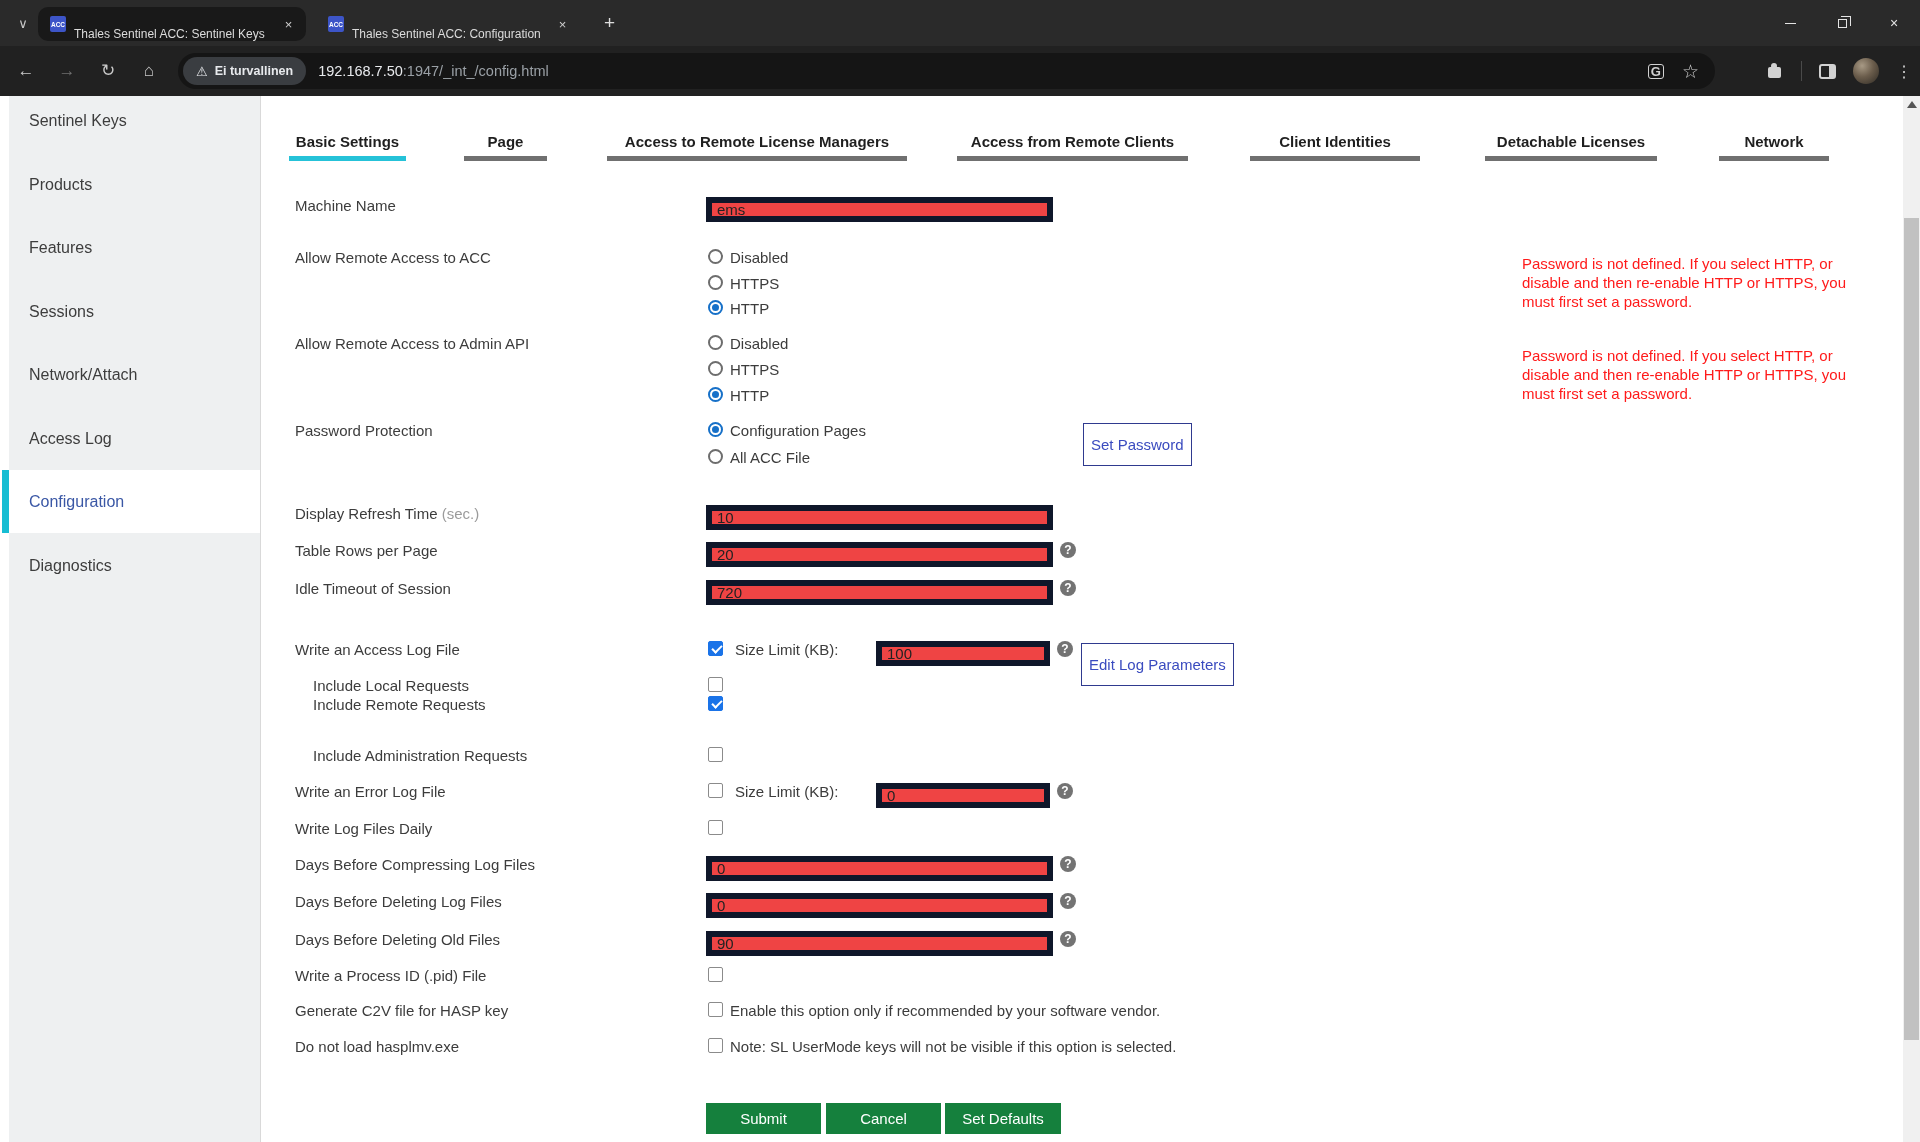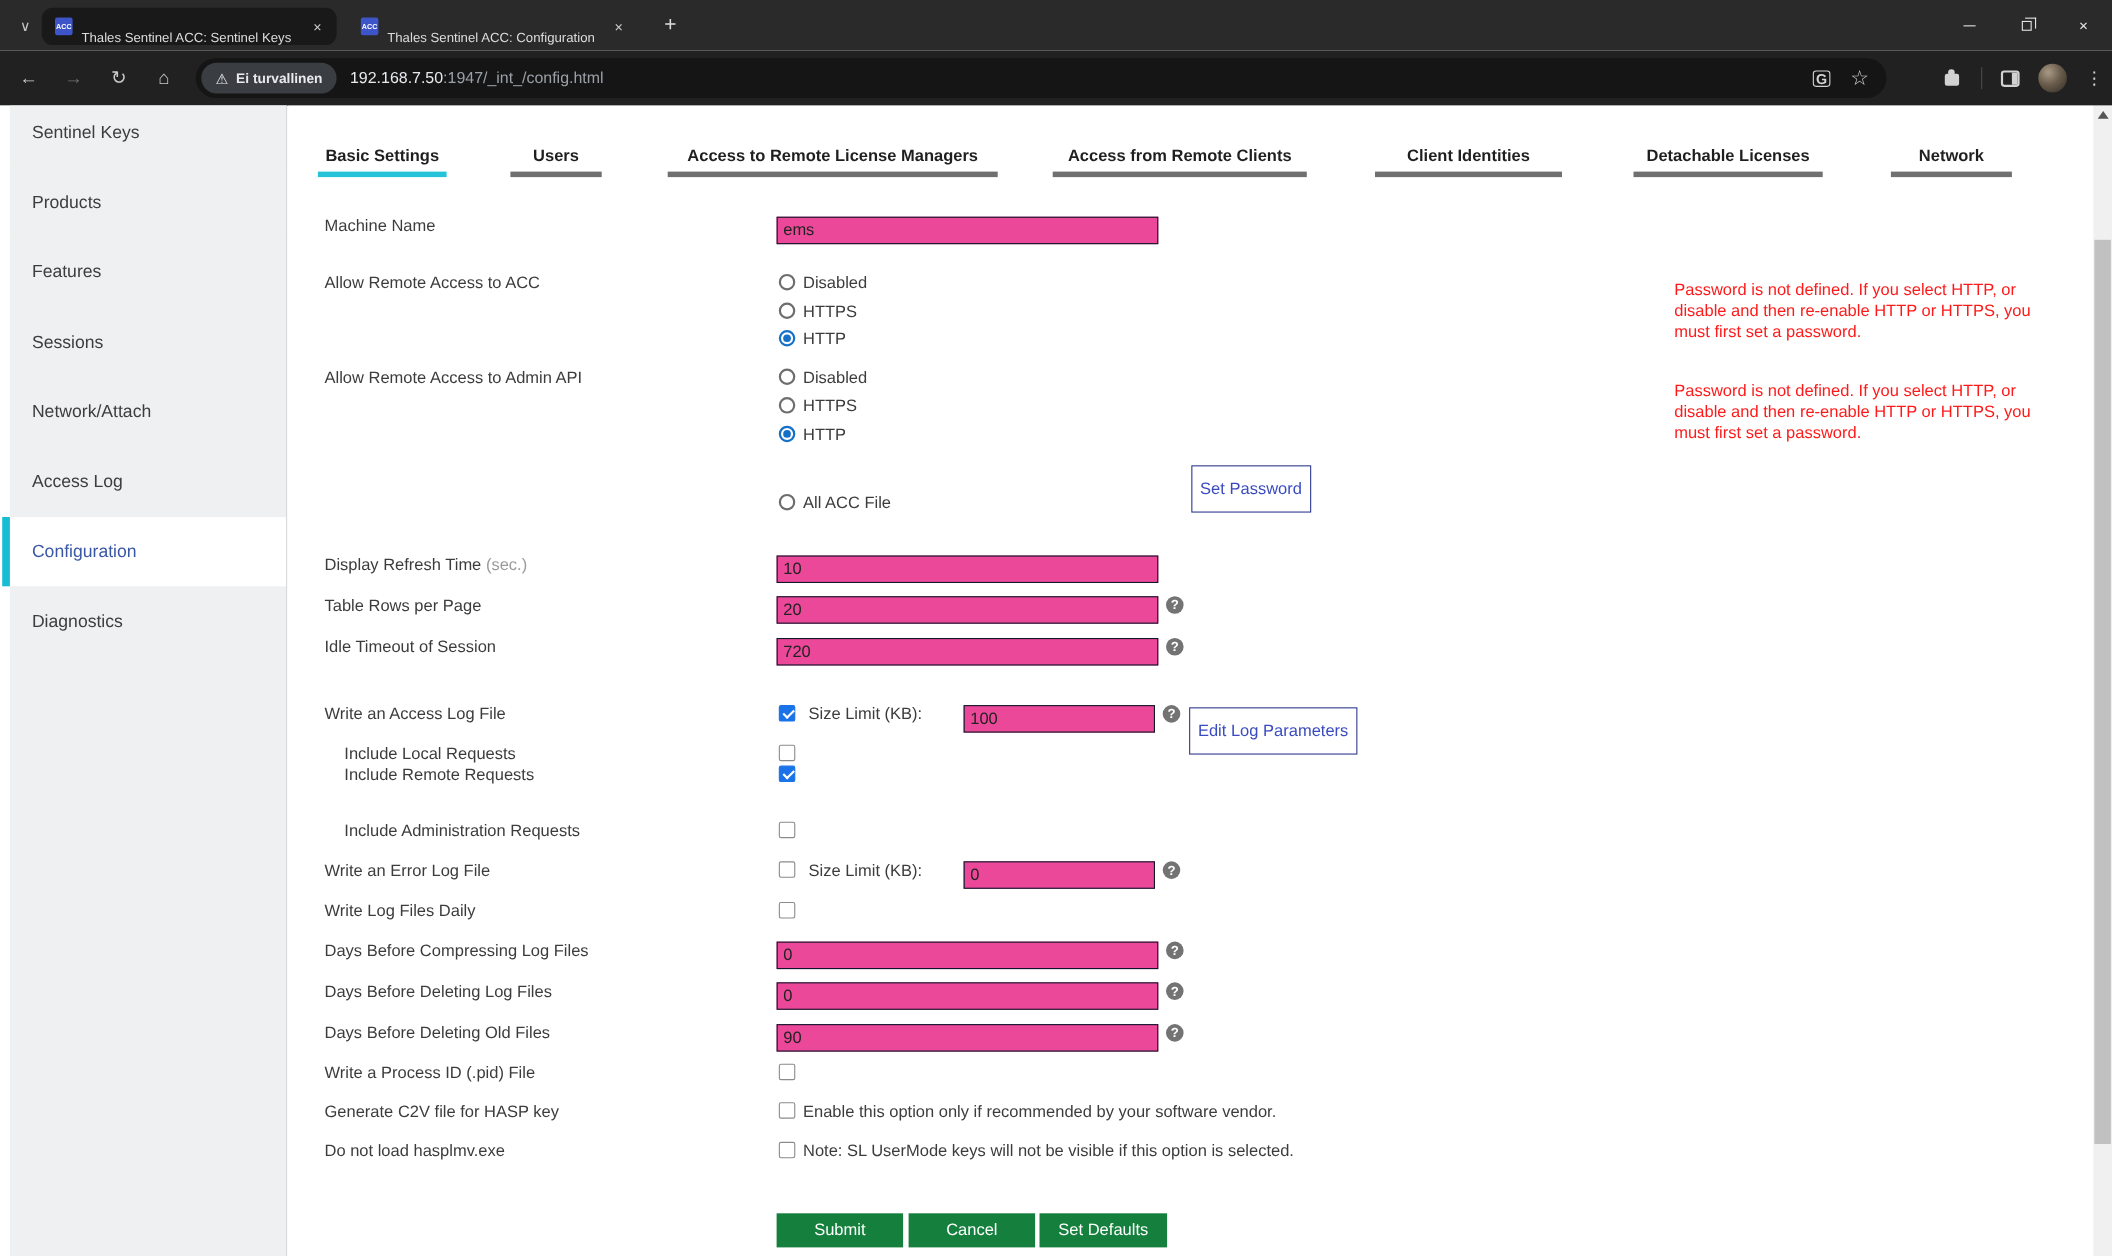--- a/index.html
+++ b/index.html
@@ -73,22 +73,22 @@
   .ptab.on { border-bottom-color:#25c2d8; }
   .pt-0{left:27px;width:117px} .pt-1{left:202px;width:83px} .pt-2{left:345px;width:300px}
   .pt-3{left:695px;width:231px} .pt-4{left:988px;width:170px} .pt-5{left:1223px;width:172px}
   .pt-6{left:1457px;width:110px}
 
   .frow { position:absolute; left:33px; right:10px; height:30px; display:flex; align-items:flex-start; }
   .frow.short { height:26px; }
   .flabel { width:411px; min-width:411px; font-size:15px; color:#3c3c3c; }
   .flabel.indent { padding-left:18px; }
   .suffix { color:#9b9b9b; }
-  .tinput { width:347px; height:25px; border:1px solid #0f172a; font-size:15px; padding:1px 5px;
-    font-family:"Liberation Sans",sans-serif; color:#222; background:#ec4899; }
+  .tinput { width:347px; height:25px; border:6px solid #0f172a; font-size:15px; padding:1px 5px;
+    font-family:"Liberation Sans",sans-serif; color:#222; background:#ef4444; }
   .tinput.small { width:174px; }
   .help { width:16px; height:16px; min-width:16px; border-radius:50%; background:#737373; color:#fff;
     font-size:12px; font-weight:bold; text-align:center; line-height:16px; margin-left:7px; cursor:pointer; }
   .radio { width:15px; height:15px; min-width:15px; border:2px solid #6d6d6d; border-radius:50%;
     background:#fff; position:relative; margin-left:2px; cursor:pointer; }
   .radio.on { border-color:#1670c8; }
   .radio.on::after { content:""; position:absolute; inset:2px; background:#1670c8; border-radius:50%; }
   .optlabel { font-size:15px; color:#3c3c3c; margin-left:7px; }
   .cb { width:15px; height:15px; min-width:15px; border:1px solid #8b8b8b; border-radius:2px;
     background:#fff; margin-left:2px; cursor:pointer; }
@@ -197,21 +197,21 @@
       <span>Diagnostics</span>
     </div>
 </nav>
 
 <main class="content">
 
   <div class="ptab pt-0 on">
       <span>Basic Settings</span>
     </div>
   <div class="ptab pt-1">
-      <span>Users</span>
+      <span>Page</span>
     </div>
   <div class="ptab pt-2">
       <span>Access to Remote License Managers</span>
     </div>
   <div class="ptab pt-3">
       <span>Access from Remote Clients</span>
     </div>
   <div class="ptab pt-4">
       <span>Client Identities</span>
     </div>
@@ -254,20 +254,25 @@
     <span class="radio"></span>
     <span class="optlabel">HTTPS</span>
   </div>
   <div class="frow short" style="top:291px">
     <span class="flabel"></span>
     <span class="radio on"></span>
     <span class="optlabel">HTTP</span>
   </div>
   <div class="warn" style="top:250px">Password is not defined. If you select HTTP, or disable and then re-enable HTTP or HTTPS, you must first set a password.</div>
 
+  <div class="frow short" style="top:326px">
+    <span class="flabel">Password Protection</span>
+    <span class="radio on"></span>
+    <span class="optlabel">Configuration Pages</span>
+  </div>
   <div class="frow short" style="top:353px">
     <span class="flabel"></span>
     <span class="radio"></span>
     <span class="optlabel">All ACC File</span>
   </div>
   <button class="boxlink" style="left:821px; top:327px">Set Password</button>
 
   <div class="frow" style="top:409px">
     <span class="flabel"><span>Display Refresh Time</span> <span class="suffix">(sec.)</span></span>
     <input class="tinput" value="10" style="">

